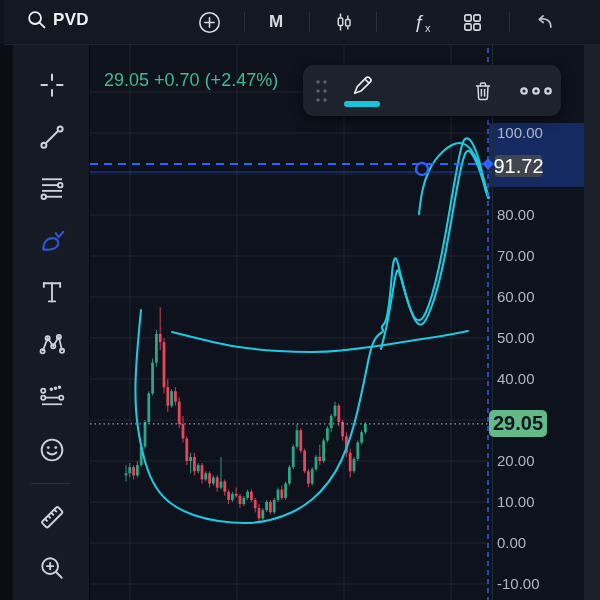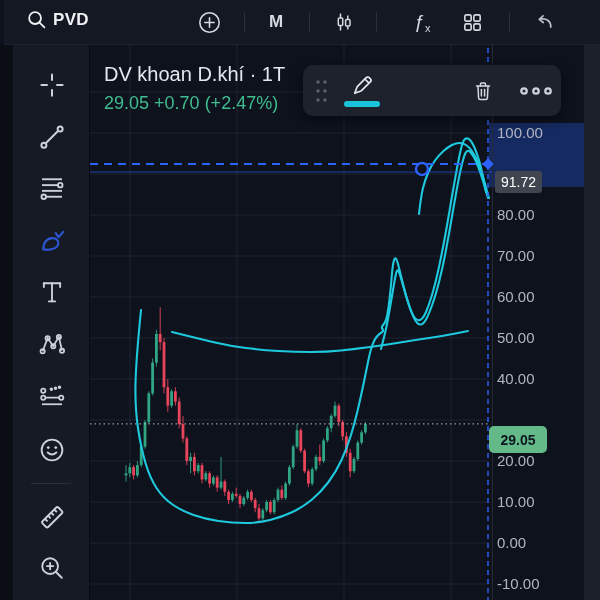--- a/index.html
+++ b/index.html
@@ -26,21 +26,21 @@
   .chart-header{position:absolute;left:104px;top:63px;z-index:6;}
   .chart-title{font-size:20px;color:#e4e7ee;white-space:nowrap;}
   .chart-sub{margin-top:7px;font-size:18px;color:#3fbd8f;white-space:nowrap;}
   
   .float-toolbar{position:absolute;left:303px;top:65px;width:258px;height:51px;background:#1d222d;border-radius:10px;z-index:10;box-shadow:0 3px 12px rgba(0,0,0,.55);}
   .ft-item{position:absolute;top:0;height:51px;display:flex;align-items:center;justify-content:center;}
   .ft-pencil{flex-direction:column;justify-content:flex-start;padding-top:8px;box-sizing:border-box;}
   .ft-bar{width:36px;height:6px;border-radius:3px;background:#19c4da;margin-top:3px;}
   .ft-label{font-size:18px;color:#d5d8de;}
   
-  .axis-label{position:absolute;z-index:4;display:flex;align-items:center;justify-content:center;font-size:14px;margin-top:16px;}
+  .axis-label{position:absolute;z-index:4;display:flex;align-items:center;justify-content:center;font-size:20px;}
   .lbl-drawing{left:495px;top:155px;width:47px;height:22px;background:#40454f;color:#ffffff;border-radius:3px;}
   .lbl-last{left:489px;top:410px;width:58px;height:27px;background:#63ba88;color:#0d1520;border-radius:5px;font-weight:bold;}
   #chart-svg{position:absolute;left:90px;top:44px;z-index:1;}
 </style>
 </head>
 <body>
 
 <svg id="chart-svg" width="510" height="556" viewBox="90 44 510 556">
     <rect x="584" y="44" width="16" height="556" fill="#1b202b"></rect>
     <rect x="489" y="123" width="95" height="64" fill="rgba(41,98,255,0.30)"></rect>
@@ -210,21 +210,20 @@
     <text x="497" y="302" fill="#b2b5be" font-size="15" font-family="&quot;Liberation Sans&quot;, sans-serif">60.00</text>
     <text x="497" y="343" fill="#b2b5be" font-size="15" font-family="&quot;Liberation Sans&quot;, sans-serif">50.00</text>
     <text x="497" y="384" fill="#b2b5be" font-size="15" font-family="&quot;Liberation Sans&quot;, sans-serif">40.00</text>
     <text x="497" y="466" fill="#b2b5be" font-size="15" font-family="&quot;Liberation Sans&quot;, sans-serif">20.00</text>
     <text x="497" y="507" fill="#b2b5be" font-size="15" font-family="&quot;Liberation Sans&quot;, sans-serif">10.00</text>
     <text x="497" y="548" fill="#b2b5be" font-size="15" font-family="&quot;Liberation Sans&quot;, sans-serif">0.00</text>
     <text x="497" y="589" fill="#b2b5be" font-size="15" font-family="&quot;Liberation Sans&quot;, sans-serif">-10.00</text>
   </svg>
 
 <div class="chart-header">
-  <div class="chart-title">DV khoan D.khí · 1T</div>
   <div class="chart-sub">
     <span>29.05</span>
     <span>+0.70</span>
     <span>(+2.47%)</span>
   </div>
 </div>
 
 <div class="axis-label lbl-drawing">91.72</div>
 <div class="axis-label lbl-last">29.05</div>
 

